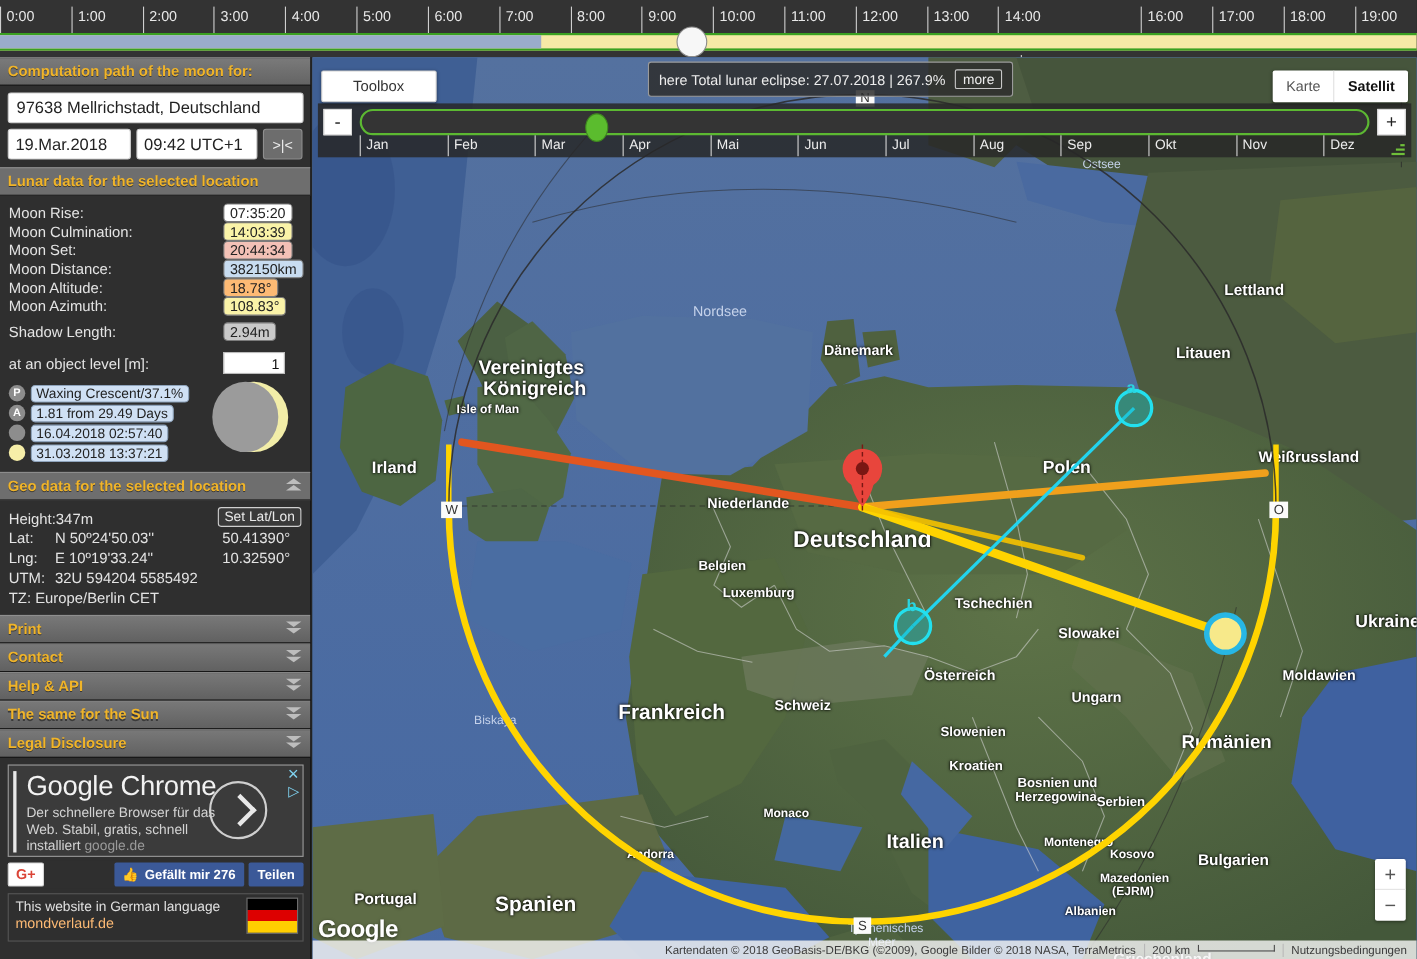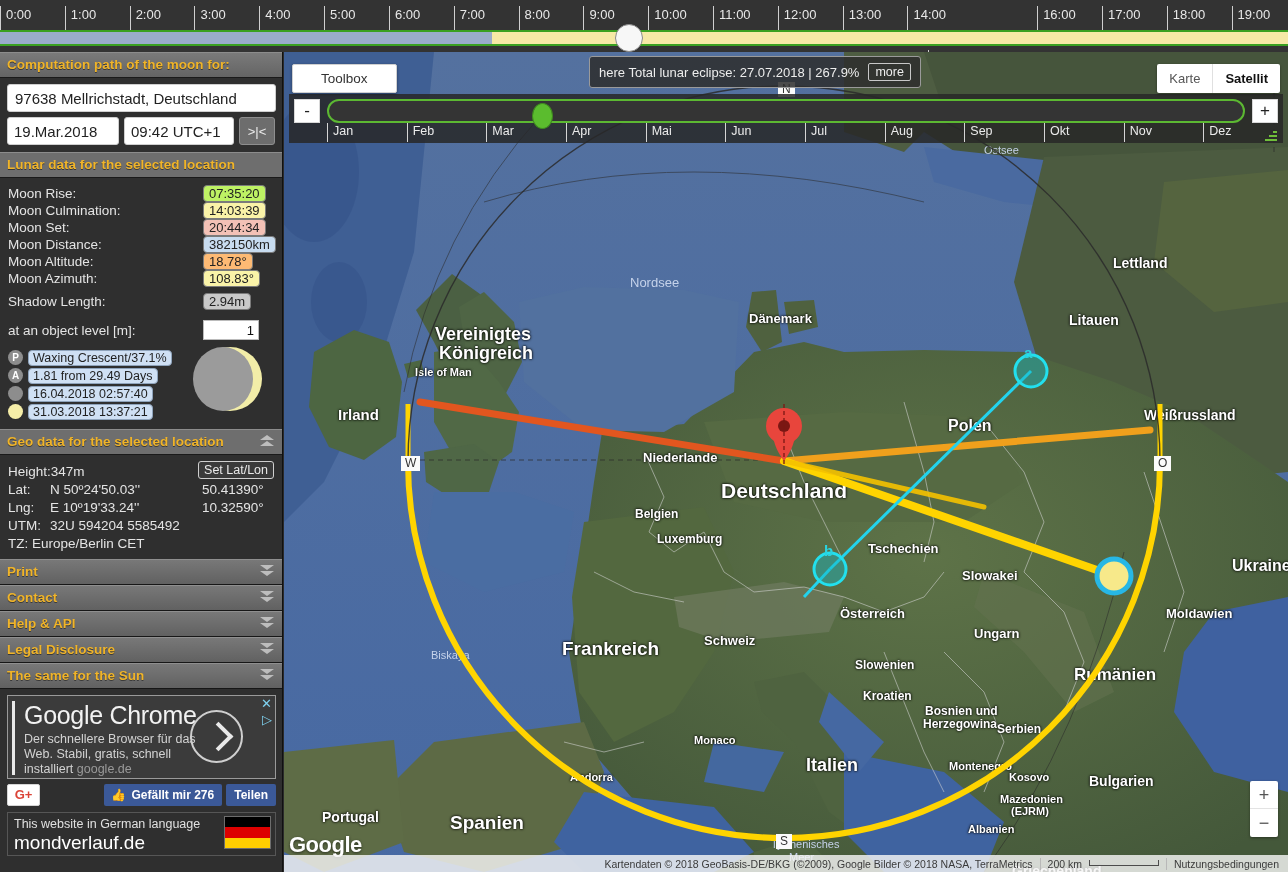--- a/index.html
+++ b/index.html
@@ -87,21 +87,21 @@
 
   
   .datablock { padding: 7px 8px 8px 8px; color: #e4e4e4; font-size: 13.5px; }
   .drow { display: flex; align-items: center; height: 17px; margin-bottom: 0px; }
   .dlabel { flex: 0 0 195px; }
   .dval {
     border-radius: 4px; border: 1px solid #7b7b7b;
     padding: 0px 5px; font-size: 13px; line-height: 15px; color: #222;
     display: inline-block;
   }
-  .v-rise   { background: #bef264; }
+  .v-rise   { background: #ffffff; }
   .v-culm   { background: #faf3a8; }
   .v-set    { background: #f3c1b6; }
   .v-dist   { background: #c8dcf0; }
   .v-alt    { background: #fdba74; }
   .v-az     { background: #faf3a8; }
   .v-shadow { background: #c9c9c9; }
 
   .objlevel { display: flex; align-items: center; margin-top: 9px; height: 22px;}
   .objlevel .dlabel { flex: 0 0 195px; }
   .lvl-input {
@@ -194,21 +194,21 @@
   .fbshare {
     margin-left: 4px; height: 22px; background: #3b5998; color: #fff;
     font-size: 12px; font-weight: bold; border-radius: 2px; padding: 0 8px;
     display: flex; align-items: center;
   }
   .langbox {
     margin: 4px 7px 0 7px; width: 269px; height: 44px; background: #2f2f2f;
     border: 1px solid #565656; position: relative; padding: 4px 6px;
   }
   .lang1 { color: #e0e0e0; font-size: 12.5px; }
-  .lang2 { color: #ffffff; font-size: 19px; margin-top: 1px;}
+  .lang2 { color: #fdba74; font-size: 13px; margin-top: 1px;}
   .flag {
     position: absolute; right: 4px; top: 3px; width: 47px; height: 33px;
     background: linear-gradient(#000 0 33.3%, #dd0000 33.3% 66.6%, #ffce00 66.6% 100%);
     border: 1px solid #6d6d6d;
   }
 
   
   .map {
     position: absolute; left: 284px; top: 52px; width: 1004px; height: 820px;
     overflow: hidden; background: #4a6fa5;
@@ -463,28 +463,28 @@
         </span>
     </div>
     <div class="sec-head">
       <span>Help &amp; API</span>
       <span class="caret down">
           <i></i>
           <i></i>
         </span>
     </div>
     <div class="sec-head">
+      <span>The same for the Sun</span>
+      <span class="caret down">
+          <i></i>
+          <i></i>
+        </span>
+    </div>
+    <div class="sec-head">
       <span>Legal Disclosure</span>
-      <span class="caret down">
-          <i></i>
-          <i></i>
-        </span>
-    </div>
-    <div class="sec-head">
-      <span>The same for the Sun</span>
       <span class="caret down">
           <i></i>
           <i></i>
         </span>
     </div>
 
     <div class="adbox">
       <div class="adbar"></div>
       <div class="ad-title">Google Chrome</div>
       <div class="ad-sub">
@@ -602,21 +602,21 @@
         <path d="M310,520 L350,540 L400,550"></path>
         <path d="M280,690 L320,700 L360,690"></path>
       </g>
     </svg>
 
     <div class="maplabel sea" style="left: 346px; top: 223px; font-size: 13px;">Nordsee</div>
       <div class="maplabel" style="left: 465px; top: 259px; font-size: 13px;">Dänemark</div>
       <div class="maplabel" style="left: 151px; top: 272px; font-size: 18px;">Vereinigtes</div>
       <div class="maplabel" style="left: 155px; top: 291px; font-size: 18px;">Königreich</div>
       <div class="maplabel" style="left: 131px; top: 314px; font-size: 11px;">Isle of Man</div>
-      <div class="maplabel" style="left: 54px; top: 354px; font-size: 15px; text-align: center;">Irland</div>
+      <div class="maplabel" style="left: 54px; top: 365px; font-size: 15px; text-align: center;">Irland</div>
       <div class="maplabel" style="left: 359px; top: 398px; font-size: 13px;">Niederlande</div>
       <div class="maplabel" style="left: 829px; top: 203px; font-size: 14px;">Lettland</div>
       <div class="maplabel" style="left: 785px; top: 260px; font-size: 14px;">Litauen</div>
       <div class="maplabel" style="left: 860px; top: 355px; font-size: 14px;">Weißrussland</div>
       <div class="maplabel" style="left: 664px; top: 365px; font-size: 16px;">Polen</div>
       <div class="maplabel" style="left: 351px; top: 455px; font-size: 12px;">Belgien</div>
       <div class="maplabel" style="left: 373px; top: 480px; font-size: 12px;">Luxemburg</div>
       <div class="maplabel" style="left: 437px; top: 427px; font-size: 21px;">Deutschland</div>
       <div class="maplabel" style="left: 584px; top: 489px; font-size: 13px;">Tschechien</div>
       <div class="maplabel" style="left: 678px; top: 516px; font-size: 13px;">Slowakei</div>

